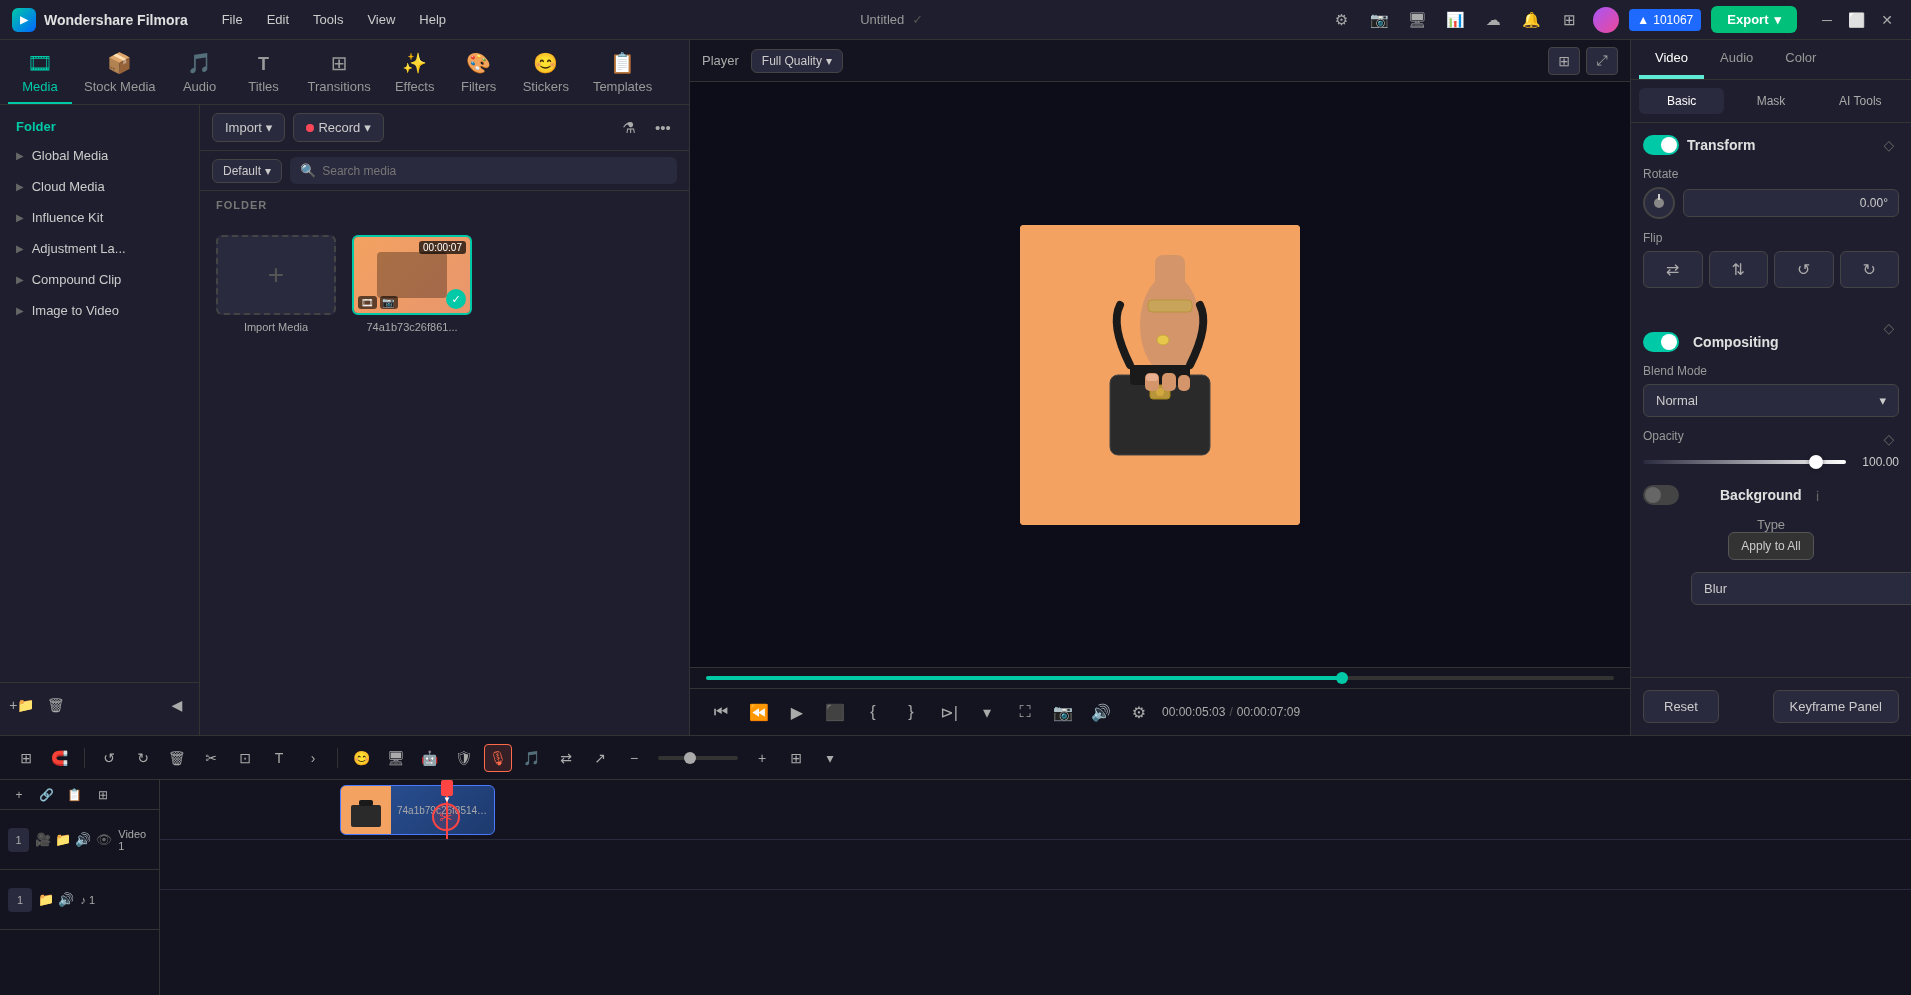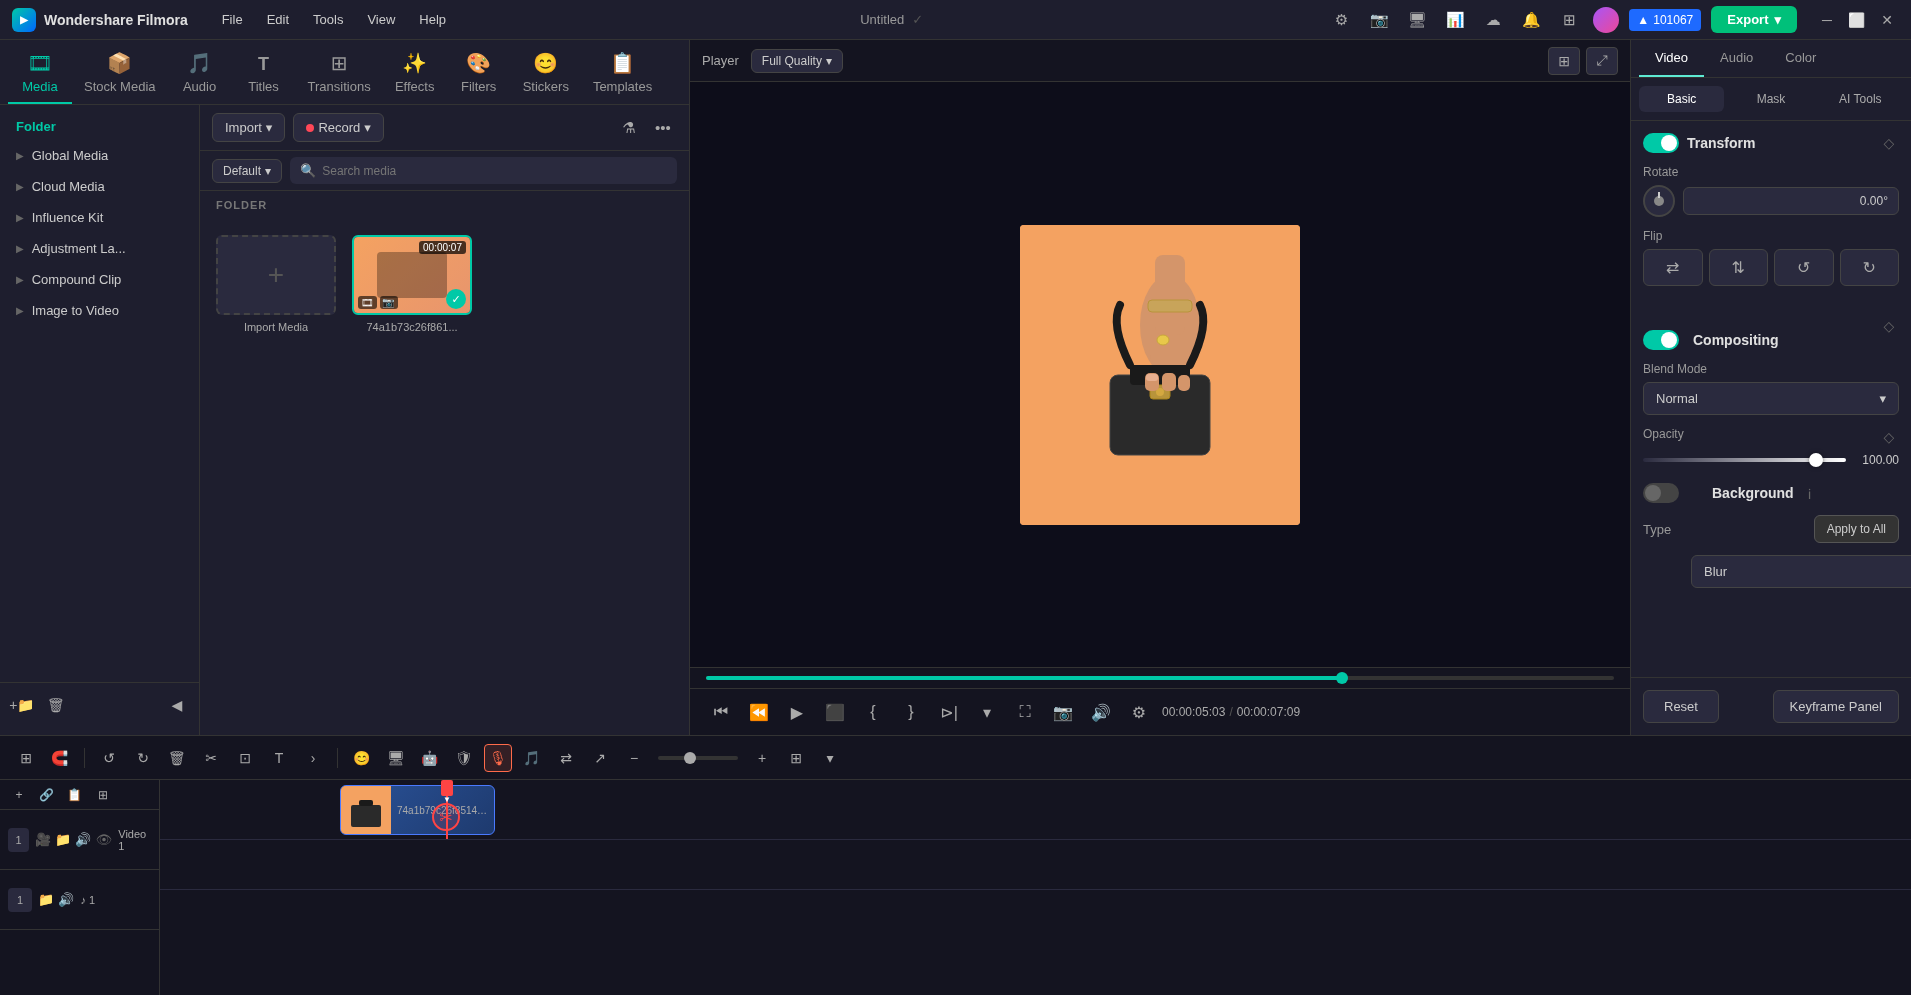--- a/index.html
+++ b/index.html
@@ -82,21 +82,21 @@
     .progress-track { height: 4px; background: #333; border-radius: 2px; position: relative; cursor: pointer; }
     .progress-fill { height: 100%; background: #00c9a7; border-radius: 2px; }
     .progress-thumb { width: 12px; height: 12px; background: #00c9a7; border-radius: 50%; position: absolute; top: -4px; transform: translateX(-50%); }
     .time-display { display: flex; align-items: center; gap: 4px; color: #aaa; font-size: 12px; }
     .time-sep { color: #555; }
 
     
     .right-panel { width: 280px; background: #1e1e2e; display: flex; flex-direction: column; overflow: hidden; flex-shrink: 0; }
     .right-tabs { display: flex; border-bottom: 1px solid #333; padding: 0 8px; }
     .right-tab { padding: 10px 16px; cursor: pointer; color: #999; font-size: 13px; font-weight: 500; border-bottom: 2px solid transparent; }
-    .right-tab.active { color: #fff; border-bottom: 2px solid #5eead4; }
+    .right-tab.active { color: #fff; border-bottom: 4px solid #5eead4; }
     .right-subtabs { display: flex; padding: 8px; gap: 4px; border-bottom: 1px solid #333; }
     .right-subtab { flex: 1; text-align: center; padding: 6px; border-radius: 6px; cursor: pointer; font-size: 12px; color: #aaa; }
     .right-subtab.active { background: #2a2a3e; color: #fff; }
     .right-content { flex: 1; overflow-y: auto; padding: 12px; }
     .section-row { display: flex; align-items: center; justify-content: space-between; margin-bottom: 12px; }
     .section-label { font-size: 14px; font-weight: 600; color: #e0e0e0; display: flex; align-items: center; gap: 8px; }
     .toggle-switch { width: 36px; height: 20px; background: #00c9a7; border-radius: 10px; display: flex; align-items: center; padding: 2px; cursor: pointer; }
     .toggle-thumb { width: 16px; height: 16px; background: #fff; border-radius: 50%; margin-left: auto; }
     .diamond-btn { width: 20px; height: 20px; display: flex; align-items: center; justify-content: center; cursor: pointer; color: #666; font-size: 14px; }
     .prop-label { font-size: 12px; color: #999; margin-bottom: 6px; }
@@ -107,21 +107,21 @@
     .flip-btn { flex: 1; background: #2a2a3e; border: 1px solid #444; border-radius: 6px; padding: 8px; display: flex; align-items: center; justify-content: center; cursor: pointer; color: #aaa; font-size: 16px; }
     .blend-select { width: 100%; background: #2a2a3e; border: 1px solid #444; border-radius: 6px; padding: 8px 12px; color: #ccc; font-size: 13px; display: flex; align-items: center; justify-content: space-between; cursor: pointer; margin-bottom: 12px; }
     .opacity-row { display: flex; align-items: center; gap: 8px; margin-bottom: 16px; }
     .opacity-slider { flex: 1; height: 4px; background: linear-gradient(to right, #2a2a3e, #fff); border-radius: 2px; position: relative; cursor: pointer; }
     .opacity-thumb { width: 14px; height: 14px; background: #fff; border-radius: 50%; position: absolute; top: -5px; left: 85%; transform: translateX(-50%); box-shadow: 0 0 4px rgba(0,0,0,0.5); }
     .opacity-val { min-width: 45px; text-align: right; font-size: 12px; color: #ccc; }
     .background-row { display: flex; align-items: center; gap: 8px; margin-bottom: 8px; }
     .bg-toggle { width: 36px; height: 20px; background: #444; border-radius: 10px; display: flex; align-items: center; padding: 2px; cursor: pointer; }
     .bg-toggle-thumb { width: 16px; height: 16px; background: #666; border-radius: 50%; }
     .info-icon { color: #666; font-size: 14px; cursor: pointer; }
-    .type-row { display: flex; align-items: center; justify-content: space-between; margin-bottom: 8px; padding: 4px 0; }
+    .type-row { display: flex; align-items: center; justify-content: space-between; margin-bottom: 8px; padding: 4px 0; flex-direction: column; }
     .type-label { color: #999; font-size: 13px; }
     .apply-all-btn { background: #333; border: 1px solid #555; border-radius: 6px; padding: 6px 12px; color: #ccc; font-size: 12px; cursor: pointer; }
     .blur-select { width: 100%; background: #2a2a3e; border: 1px solid #444; border-radius: 6px; padding: 8px 12px; color: #ccc; font-size: 13px; display: flex; align-items: center; justify-content: space-between; cursor: pointer; margin-bottom: 16px; margin-left: 48px; }
     .bottom-actions { display: flex; padding: 12px; gap: 8px; border-top: 1px solid #333; }
     .reset-btn { background: #2a2a3e; border: 1px solid #444; border-radius: 6px; padding: 8px 20px; color: #ccc; cursor: pointer; font-size: 13px; }
     .keyframe-btn { background: #2a2a3e; border: 1px solid #444; border-radius: 6px; padding: 8px 16px; color: #ccc; cursor: pointer; font-size: 13px; margin-left: auto; }
 
     
     .timeline { height: 260px; background: #141420; border-top: 1px solid #333; display: flex; flex-direction: column; flex-shrink: 0; }
     .timeline-toolbar { display: flex; align-items: center; padding: 0 12px; height: 44px; border-bottom: 1px solid #333; gap: 6px; }
@@ -459,21 +459,21 @@
         <div class="opacity-slider">
           <div class="opacity-thumb"></div>
         </div>
         <span class="opacity-val">100.00</span>
       </div>
 
       <div class="background-row">
         <div class="bg-toggle">
           <div class="bg-toggle-thumb"></div>
         </div>
-        <span class="section-label" style="padding-left:25px;">Background</span>
+        <span class="section-label" style="margin-left:8px;padding-left:25px;">Background</span>
         <span class="info-icon" style="margin-left:6px;">ℹ</span>
       </div>
       <div class="type-row">
         <span class="type-label">Type</span>
         <div class="apply-all-btn">Apply to All</div>
       </div>
       <div class="blur-select">
         <span>Blur</span>
         <span>▾</span>
       </div>

